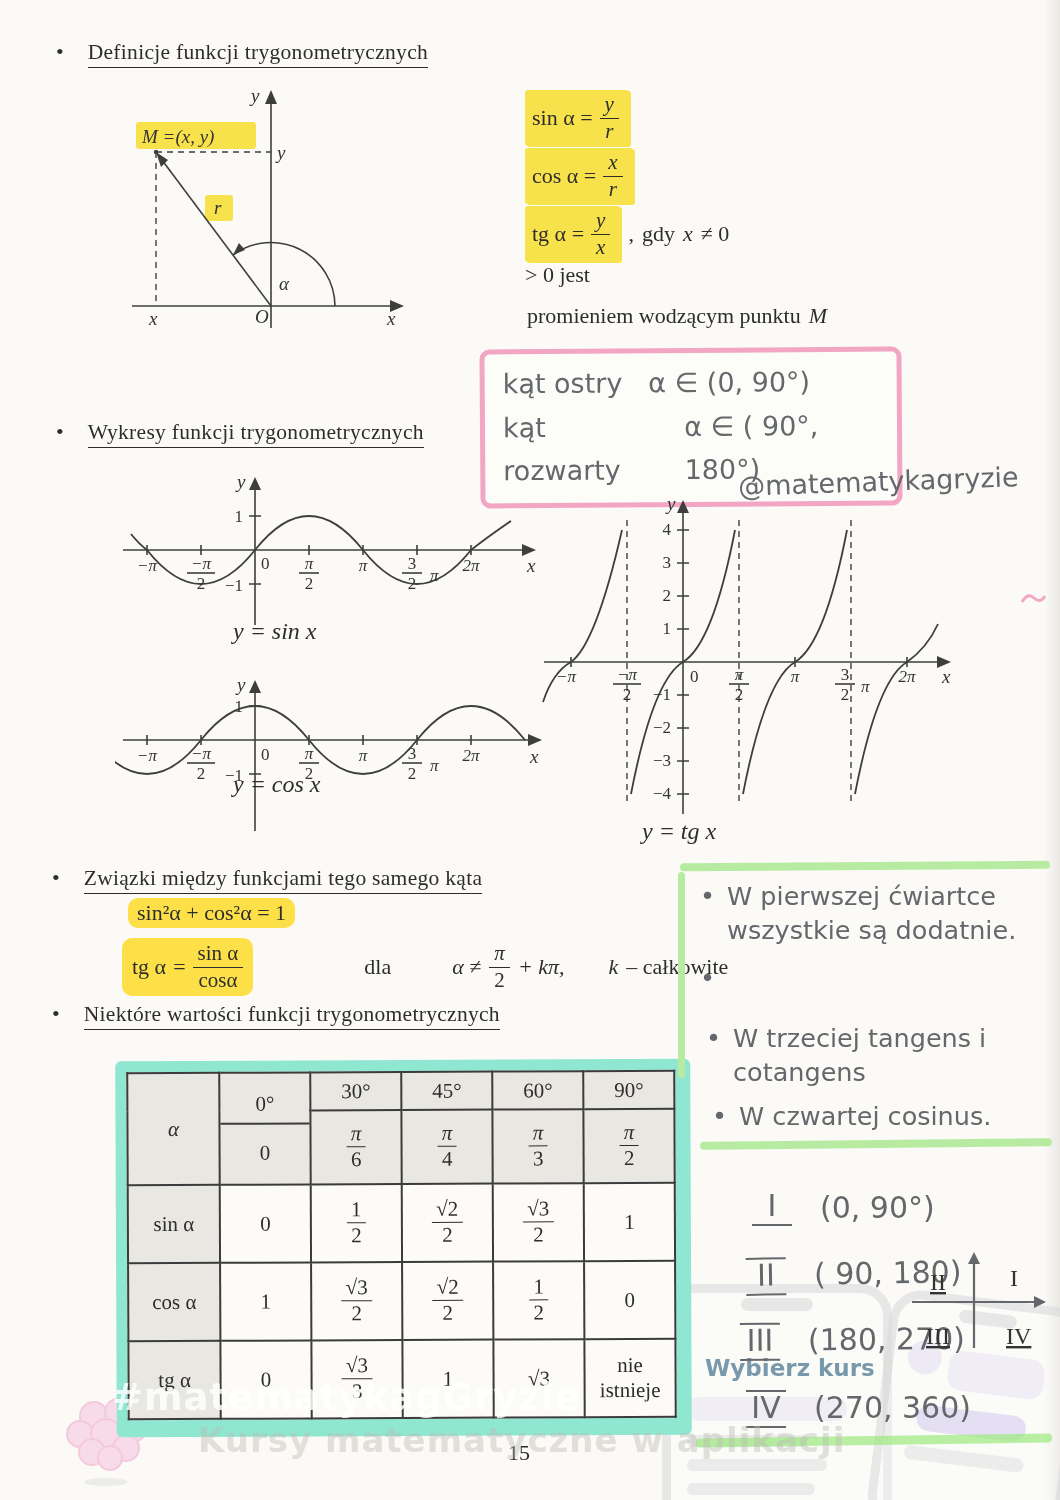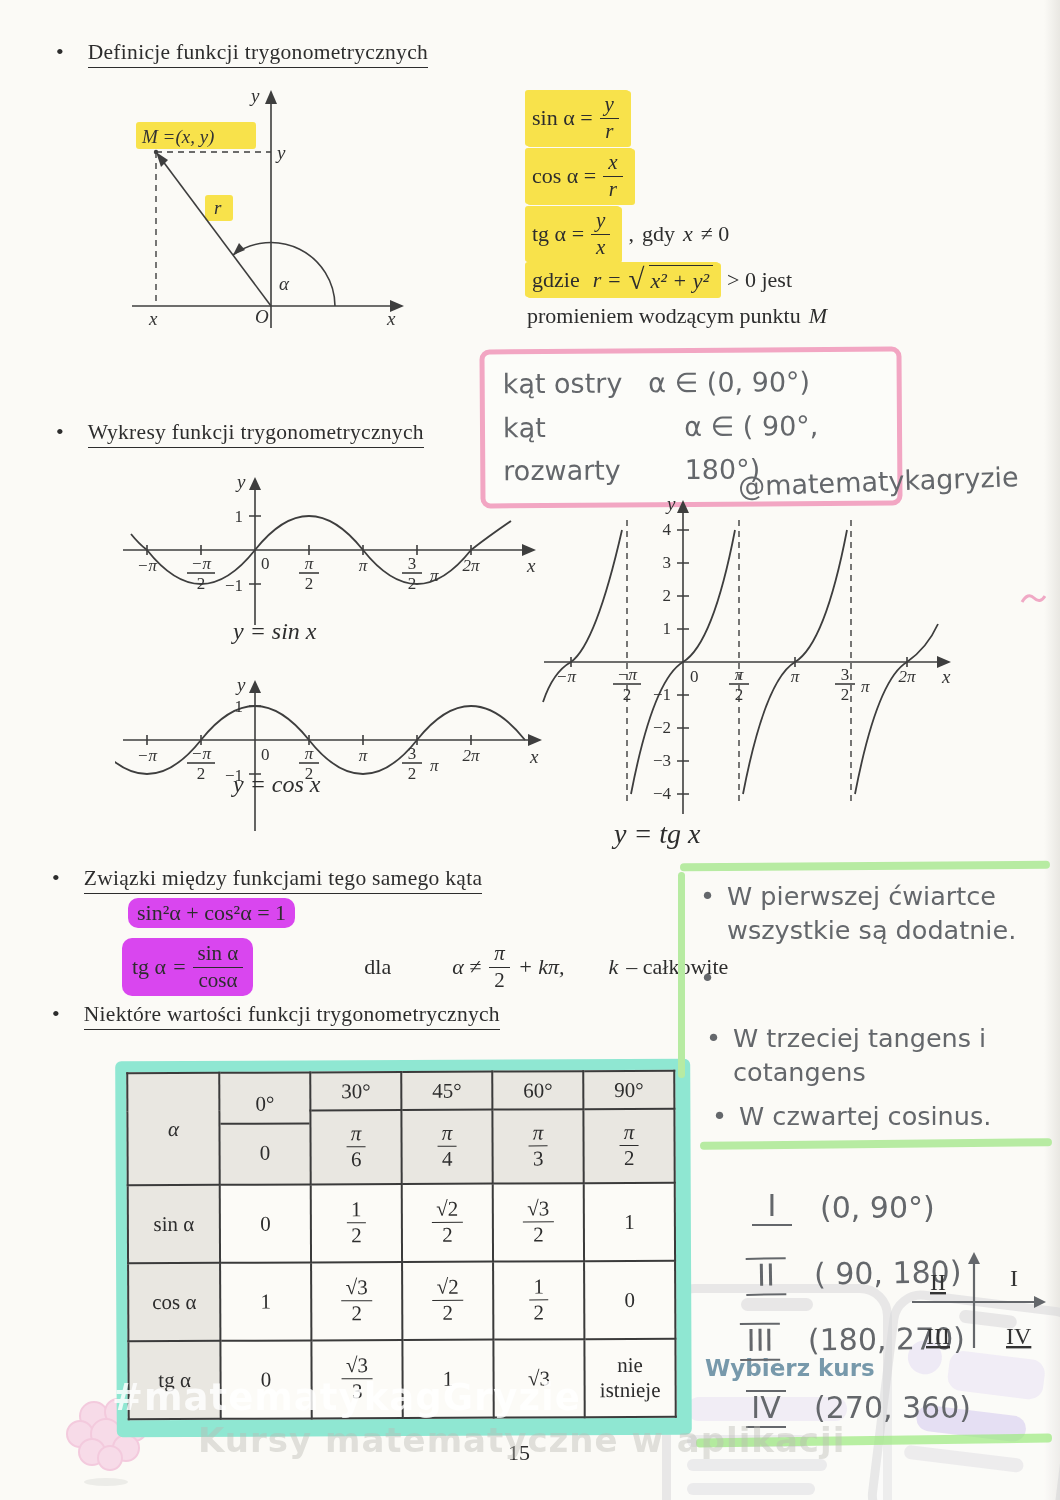--- a/index.html
+++ b/index.html
@@ -4,21 +4,21 @@
 <style>
   html,body{margin:0;padding:0;background:#e9e7e2}
   .paper{position:relative;width:1060px;height:1500px;background:#fbfaf6;overflow:hidden;
          font-family:"Liberation Serif",serif;color:#2d2d2d}
   .abs{position:absolute}
   .sec{display:flex;gap:24px;align-items:baseline}
   .bullet{font-size:22px;line-height:1}
   .sec-title{font-size:21.5px;letter-spacing:.3px;border-bottom:1.6px solid #2d2d2d;padding-bottom:2px}
   .it{font-style:italic}
   .hl-y{background:#f8e24b;border-radius:3px;padding:3px 10px 3px 7px;box-shadow:2px 1px 0 #f8e24b}
-  .hl-t{background:#d946ef;border-radius:10px;padding:2px 9px}
+  .hl-t{background:#fde047;border-radius:10px;padding:2px 9px}
   .frow{position:absolute;display:flex;align-items:center;gap:8px;font-size:22px}
   .formula{display:inline-flex;align-items:center;gap:7px;font-size:22px}
   .frac{display:inline-flex;flex-direction:column;align-items:center;line-height:1.12;vertical-align:middle;font-size:21px}
   .frac .num{border-bottom:1.7px solid #2d2d2d;padding:0 5px 1px}
   .frac .den{padding-top:1px}
   .radical{font-size:29px;line-height:.8;margin-right:-3px}
   .ovl{border-top:1.7px solid #2d2d2d;padding:2px 4px 0 2px}
   .hand{font-family:"DejaVu Sans",sans-serif;color:#64676b}
   .pinkbox{position:absolute;left:480px;top:348px;width:382px;border:5.5px solid #f2a6c3;
            border-radius:10px;padding:8px 12px 10px 18px;transform:rotate(-.4deg);background:rgba(255,255,255,.35)}
@@ -111,26 +111,20 @@
           <span class="num it">y</span>
           <span class="den it">x</span>
         </span>
     </span>
     <span>,</span>
     <span>gdy</span>
     <span class="it">x</span>
     <span>≠ 0</span>
   </div>
   <div class="frow" style="left:525px;top:262px">
-    <span class="hl-y formula" style="padding-right:6px">
-      <span>gdzie</span>
-      <span class="it" style="margin-left:6px">r =</span>
-      <span class="radical">√</span>
-        <span class="ovl it">x² + y²</span>
-    </span>
     <span>&gt; 0  jest</span>
   </div>
   <div class="frow" style="left:527px;top:303px">
     <span>promieniem wodzącym punktu</span>
     <span class="it">M</span>
   </div>
 
   <div class="pinkbox hand">
     <div class="pinkline">
       <span>kąt ostry</span>
@@ -234,21 +228,21 @@
     <path class="gstroke" d="M191,192 H211"></path>
     <text class="tk" x="201" y="208" text-anchor="middle">2</text>
     <text class="tk tki" x="257" y="190" text-anchor="middle">π</text>
     <text class="tk" x="307" y="188" text-anchor="middle">3</text>
     <path class="gstroke" d="M297,192 H317"></path>
     <text class="tk" x="307" y="208" text-anchor="middle">2</text>
     <text class="tk tki" x="323" y="200">π</text>
     <text class="tk tki" x="369" y="190" text-anchor="middle">2π</text>
     <text class="axl" x="404" y="191">x</text>
   </svg>
-  <div class="abs it" style="left:614px;top:818px;font-size:28px">y = tg x</div>
+  <div class="abs it" style="left:642px;top:818px;font-size:24px">y = tg x</div>
 
   <div class="abs sec" style="left:52px;top:866px">
     <span class="bullet">•</span>
     <span class="sec-title">Związki między funkcjami tego samego kąta</span>
   </div>
   <div class="frow" style="left:128px;top:898px">
     <span class="hl-t">sin²α + cos²α = 1</span>
   </div>
   <div class="frow" style="left:122px;top:938px">
     <span class="hl-t formula" style="padding:4px 10px">

